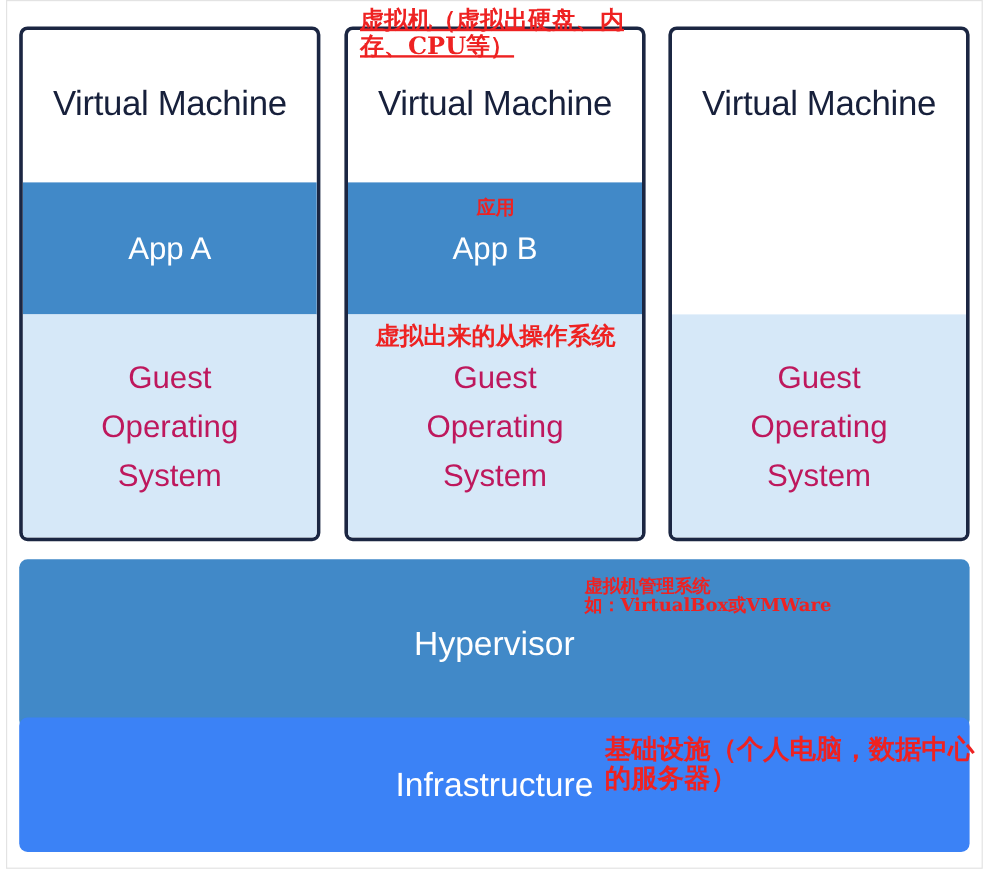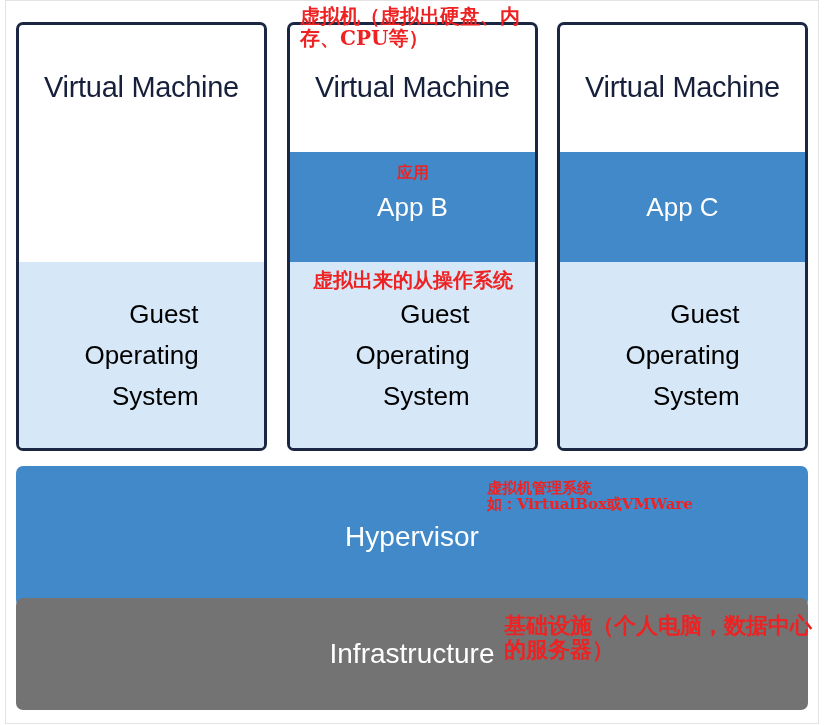--- a/index.html
+++ b/index.html
@@ -78,44 +78,44 @@
     top: 237px;
     width: 100%;
     bottom: 0;
     background: #d6e8f8;
     display: flex;
     align-items: center;
     justify-content: center;
   }
   .guest-band .guest-label {
     font-size: 26px;
-    color: #000000;
+    color: #be185d;
     line-height: 41px;
-    text-align: right;
+    text-align: center;
   }
 
   
   .wide-bar {
     position: absolute;
     left: 16px;
     width: 792px;
     border-radius: 7px;
     display: flex;
     align-items: center;
     justify-content: center;
   }
   .hypervisor-bar {
     top: 466px;
     height: 141px;
     background: #4189c8;
   }
   .infrastructure-bar {
     top: 598px;
     height: 112px;
-    background: #737373;
+    background: #3b82f6;
   }
   .wide-bar .bar-label {
     font-size: 28px;
     color: #ffffff;
     font-weight: normal;
   }
 
   
   .annot {
     position: absolute;
@@ -123,20 +123,21 @@
     font-family: "DejaVu Serif", "Liberation Serif", serif;
     font-weight: bold;
     line-height: 1.08;
     white-space: pre-line;
   }
   .annot-vm-top {
     left: 300px;
     top: 6px;
     width: 236px;
     font-size: 20px;
+    text-decoration: underline;
   }
   .annot-app {
     left: 288px;
     top: 164px;
     width: 250px;
     text-align: center;
     font-size: 16px;
   }
   .annot-guest {
     left: 288px;
@@ -160,20 +161,23 @@
 </style>
 </head>
 <body>
 
 <div id="slide">
 
   <div class="page-frame"></div>
 
   <div class="vm-card c1">
     <div class="vm-title">Virtual Machine</div>
+    <div class="app-band">
+      <span class="app-label">App A</span>
+    </div>
     <div class="guest-band">
       <span class="guest-label" style="white-space: pre-line;">Guest
 Operating
 System</span>
     </div>
   </div>
 
   <div class="vm-card c2">
     <div class="vm-title">Virtual Machine</div>
     <div class="app-band">
@@ -181,23 +185,20 @@
     </div>
     <div class="guest-band">
       <span class="guest-label" style="white-space: pre-line;">Guest
 Operating
 System</span>
     </div>
   </div>
 
   <div class="vm-card c3">
     <div class="vm-title">Virtual Machine</div>
-    <div class="app-band">
-      <span class="app-label">App C</span>
-    </div>
     <div class="guest-band">
       <span class="guest-label" style="white-space: pre-line;">Guest
 Operating
 System</span>
     </div>
   </div>
 
   <div class="wide-bar hypervisor-bar">
     <span class="bar-label">Hypervisor</span>
   </div>

